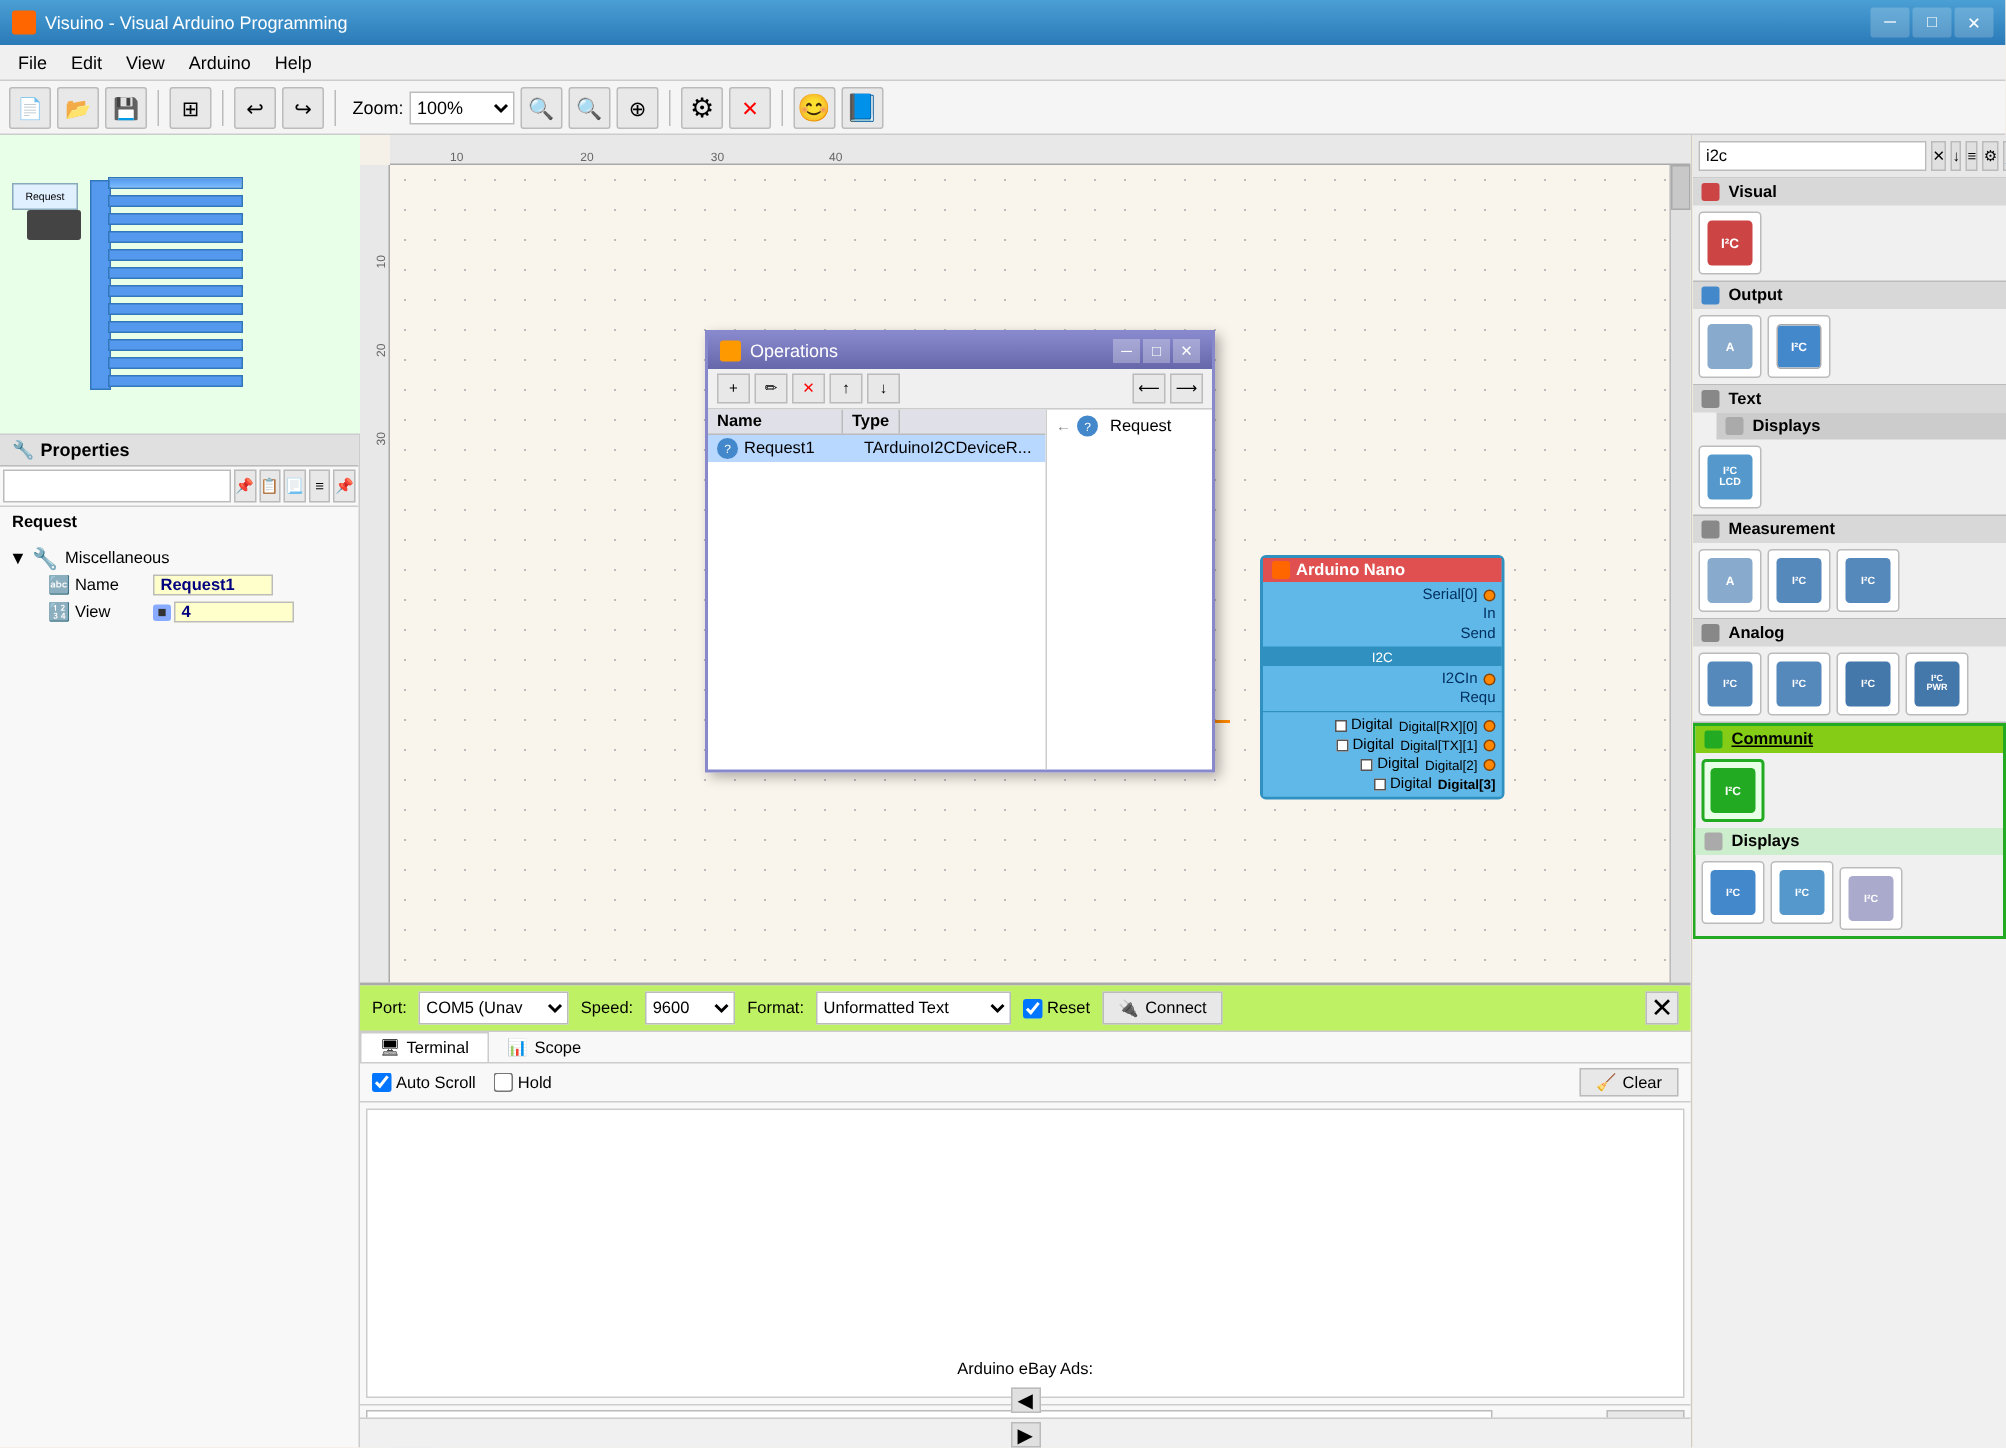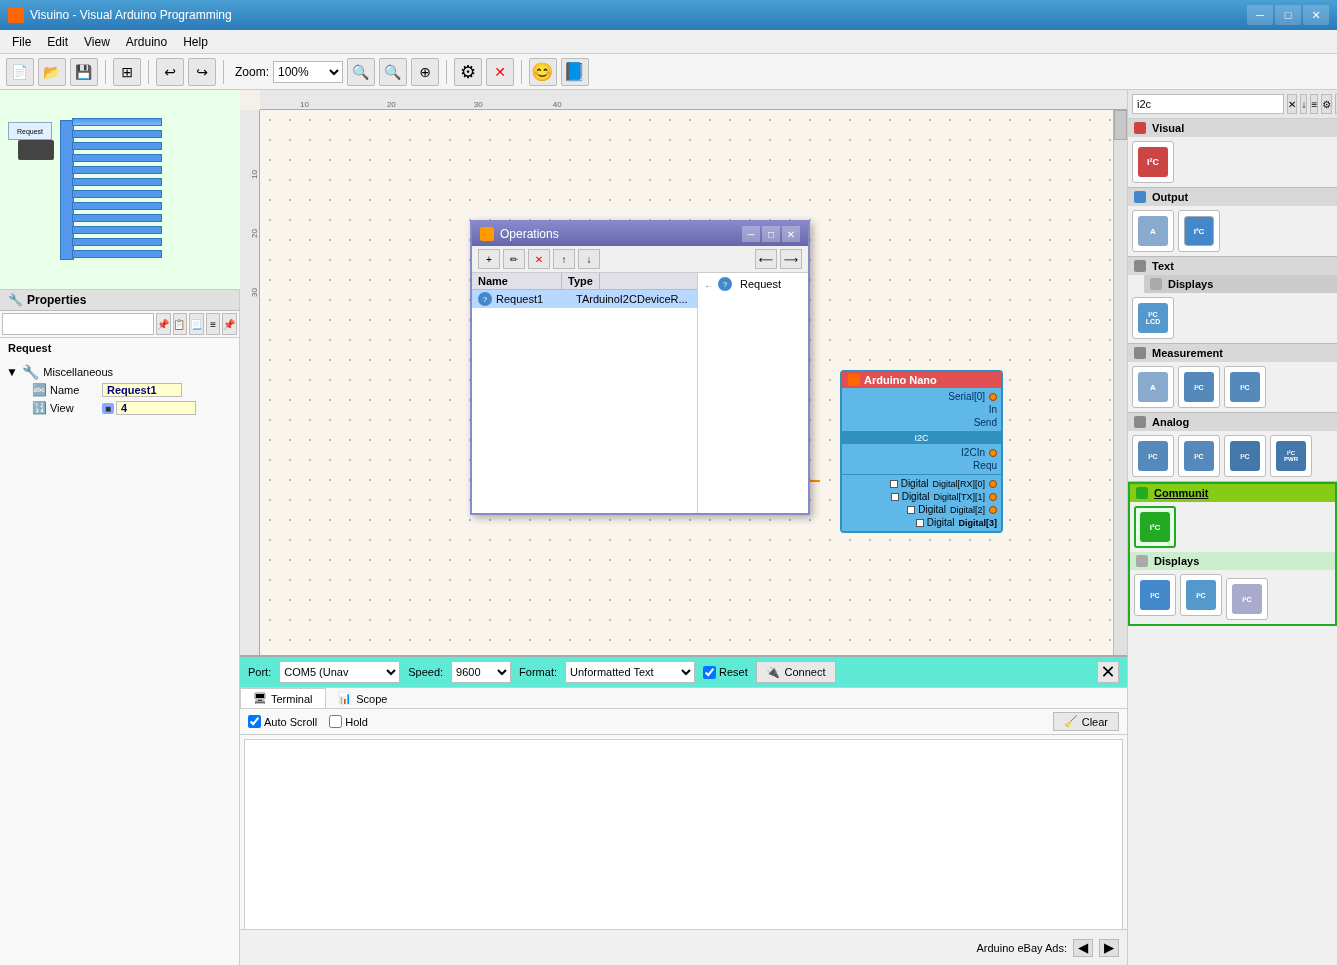--- a/index.html
+++ b/index.html
@@ -287,21 +287,21 @@
       bottom: 0;
       left: 240px;
       right: 210px;
     }
     .serial-toolbar {
       display: flex;
       align-items: center;
       padding: 4px 8px;
       gap: 8px;
       border-bottom: 1px solid #ccc;
-      background: #5eead4;
+      background: #bef264;
     }
     .serial-label { font-size: 11px; }
     .serial-select { height: 22px; border: 1px solid #bbb; font-size: 11px; background: white; }
     .serial-reset-check { display: flex; align-items: center; gap: 3px; font-size: 11px; }
     .serial-connect-btn {
       display: flex; align-items: center; gap: 4px;
       padding: 2px 10px; background: #e8e8e8; border: 1px solid #bbb;
       cursor: pointer; font-size: 11px; height: 22px;
     }
     .serial-disconnect-btn { width: 22px; height: 22px; background: #e8e8e8; border: 1px solid #bbb; cursor: pointer; font-size: 14px; display: flex; align-items: center; justify-content: center; }
@@ -346,29 +346,30 @@
       display: flex;
       align-items: center;
       padding: 3px 4px;
       gap: 4px;
       border-top: 1px solid #ccc;
     }
     .serial-input { flex: 1; height: 22px; border: 1px solid #bbb; font-size: 11px; padding: 0 4px; }
     .auto-clear-check { display: flex; align-items: center; gap: 3px; font-size: 11px; }
     .send-btn { padding: 2px 12px; background: #e8e8e8; border: 1px solid #bbb; cursor: pointer; font-size: 11px; height: 22px; }
     .ads-bar {
-      height: 36px;
+      height: 20px;
       display: flex;
       align-items: center;
       padding: 0 8px;
       background: #f0f0f0;
       border-top: 1px solid #ccc;
       font-size: 11px;
       justify-content: flex-end;
       gap: 6px;
+      flex-direction: column;
     }
   </style>
 </head>
 <body>
 
 <div class="title-bar">
   <span class="title-bar-icon"></span>
   <span class="title-bar-title">Visuino - Visual Arduino Programming</span>
   <div class="title-bar-controls">
     <button class="title-bar-btn">─</button>
@@ -727,21 +728,21 @@
         <div class="dialog-row-icon">?</div>
         <span>Request</span>
       </div>
     </div>
   </div>
 </div>
 
 <div class="bottom-panel">
   <div class="serial-toolbar">
     <span class="serial-label">Port:</span>
-    <select class="serial-select" style="width:121px;">
+    <select class="serial-select" style="width:100px;">
       <option>COM5 (Unav</option>
     </select>
     <span class="serial-label">Speed:</span>
     <select class="serial-select" style="width:60px;">
       <option>9600</option>
       <option>115200</option>
     </select>
     <span class="serial-label">Format:</span>
     <select class="serial-select" style="width:130px;">
       <option>Unformatted Text</option>

